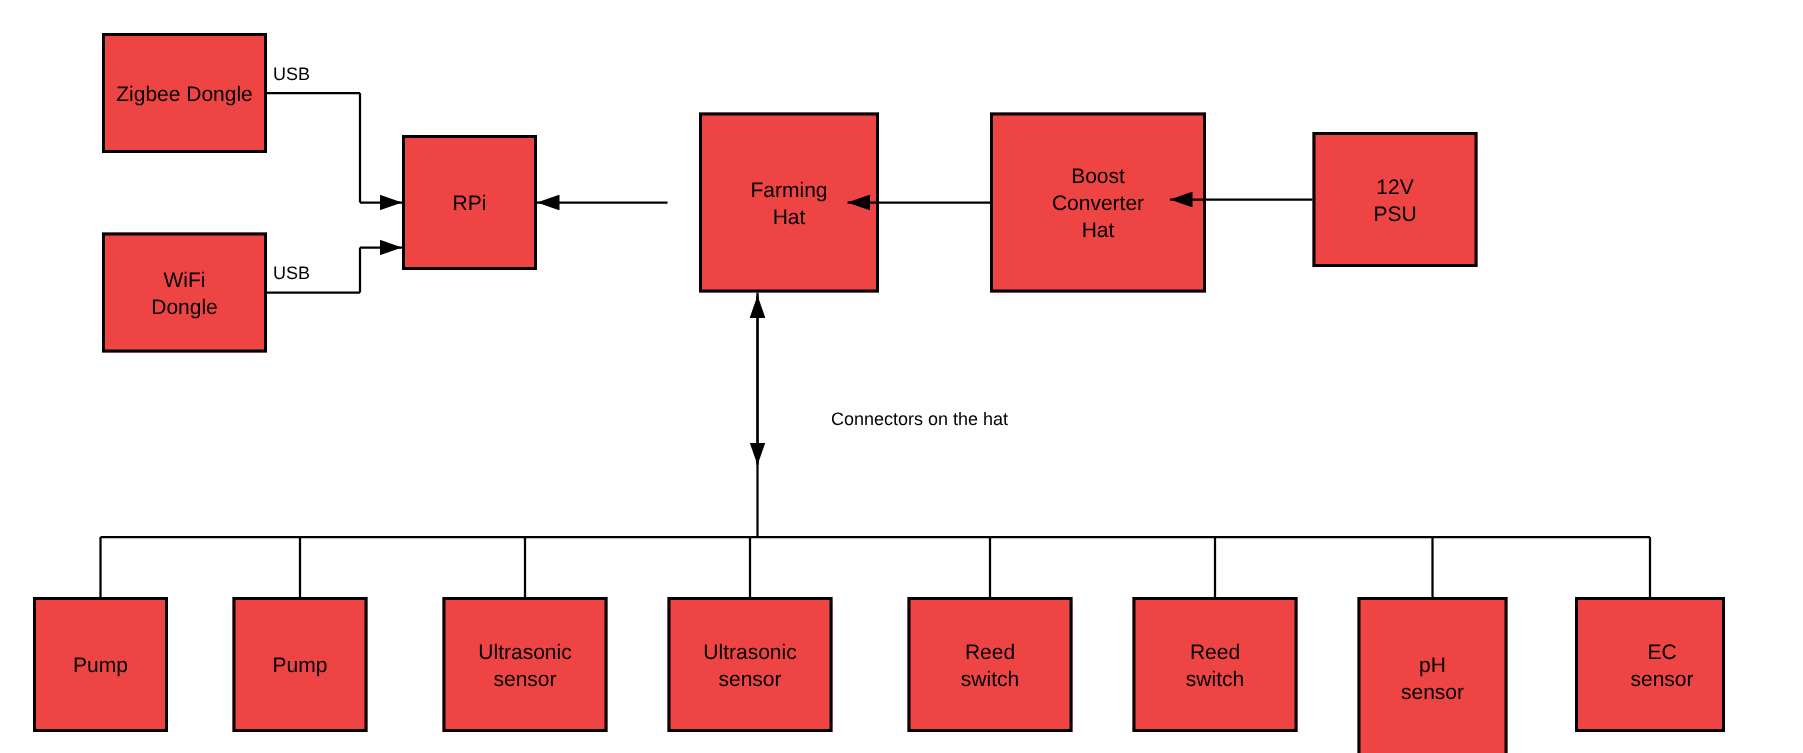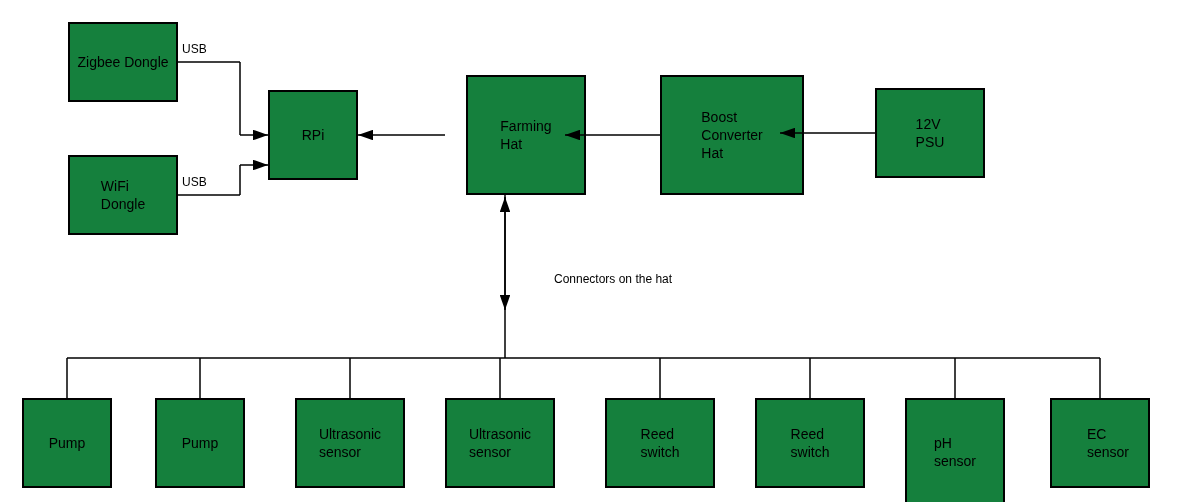--- a/index.html
+++ b/index.html
@@ -13,25 +13,25 @@
       overflow: hidden;
     }
     .diagram {
       position: relative;
       width: 1202px;
       height: 502px;
     }
     .box {
       position: absolute;
       border: 2px solid #000;
-      background: #15803d;
+      background: #ef4444;
       display: flex;
       align-items: center;
       justify-content: center;
-      text-align: left;
+      text-align: center;
       line-height: 1.3;
     }
     svg.arrows {
       position: absolute;
       top: 0; left: 0;
       width: 1202px;
       height: 502px;
       pointer-events: none;
     }
     .label {

